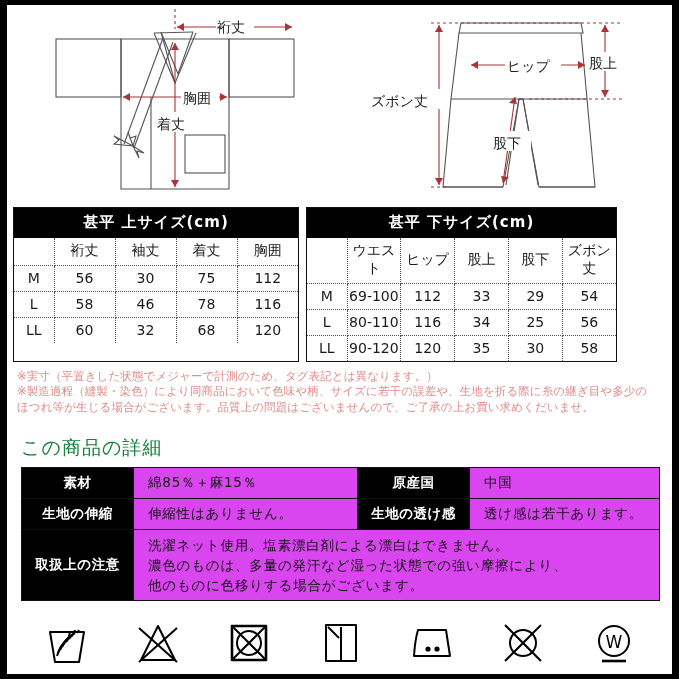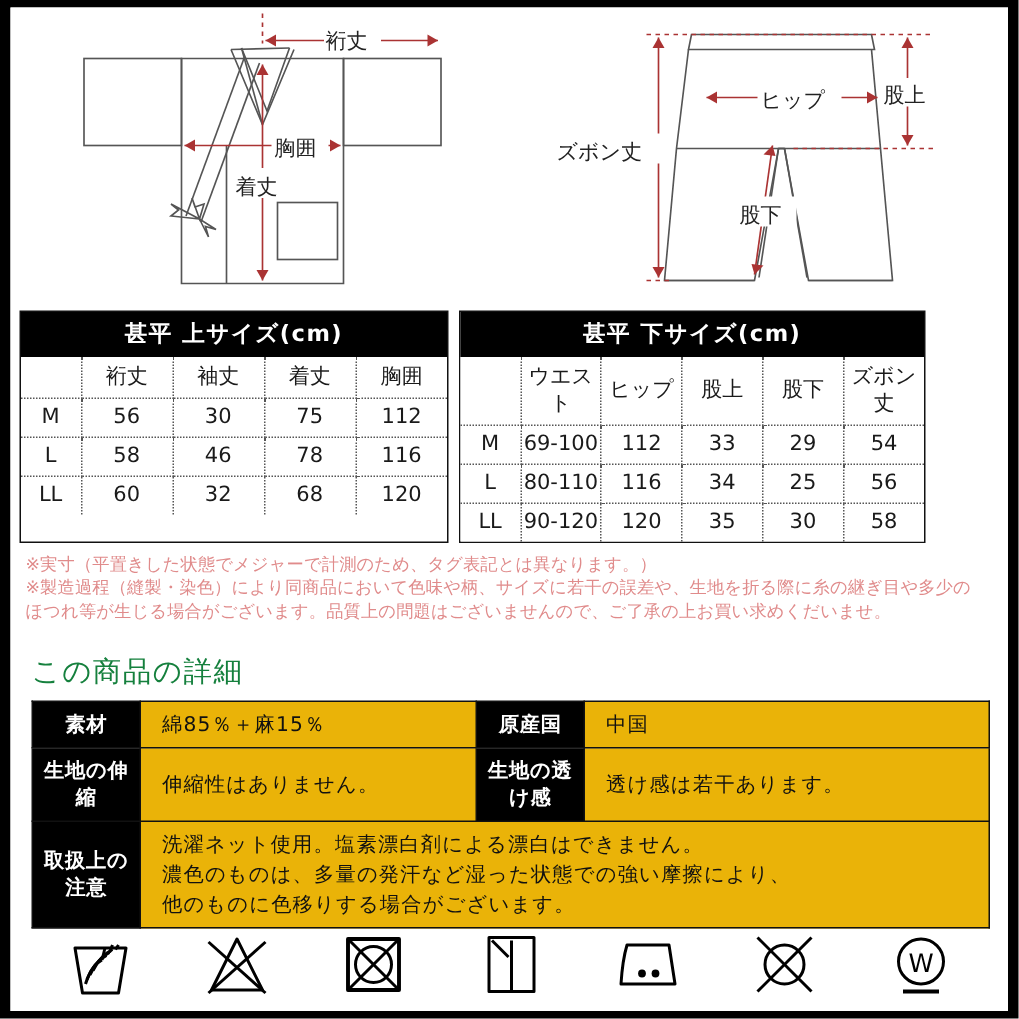--- a/index.html
+++ b/index.html
@@ -125,29 +125,29 @@
   .details td.lbl {
     background: #000;
     color: #fff;
     font-weight: bold;
     text-align: center;
     padding: 6px 4px;
     letter-spacing: 0.5px;
     font-size: 13.5px;
   }
   .details td.val {
-    background: #eab308;
+    background: #d946ef;
     padding: 6px 14px;
     letter-spacing: 0.8px;
   }
   .details td.val.multi {
     line-height: 20px;
     padding: 5px 14px;
   }
-  .w-lbl { width: 72px; }
+  .w-lbl { width: 112px; }
   .w-val { width: 224px; }
 
   
   .care {
     position: absolute;
     top: 612px; left: 14px;
     width: 639px; height: 52px;
     display: flex;
     align-items: center;
     justify-content: space-around;

